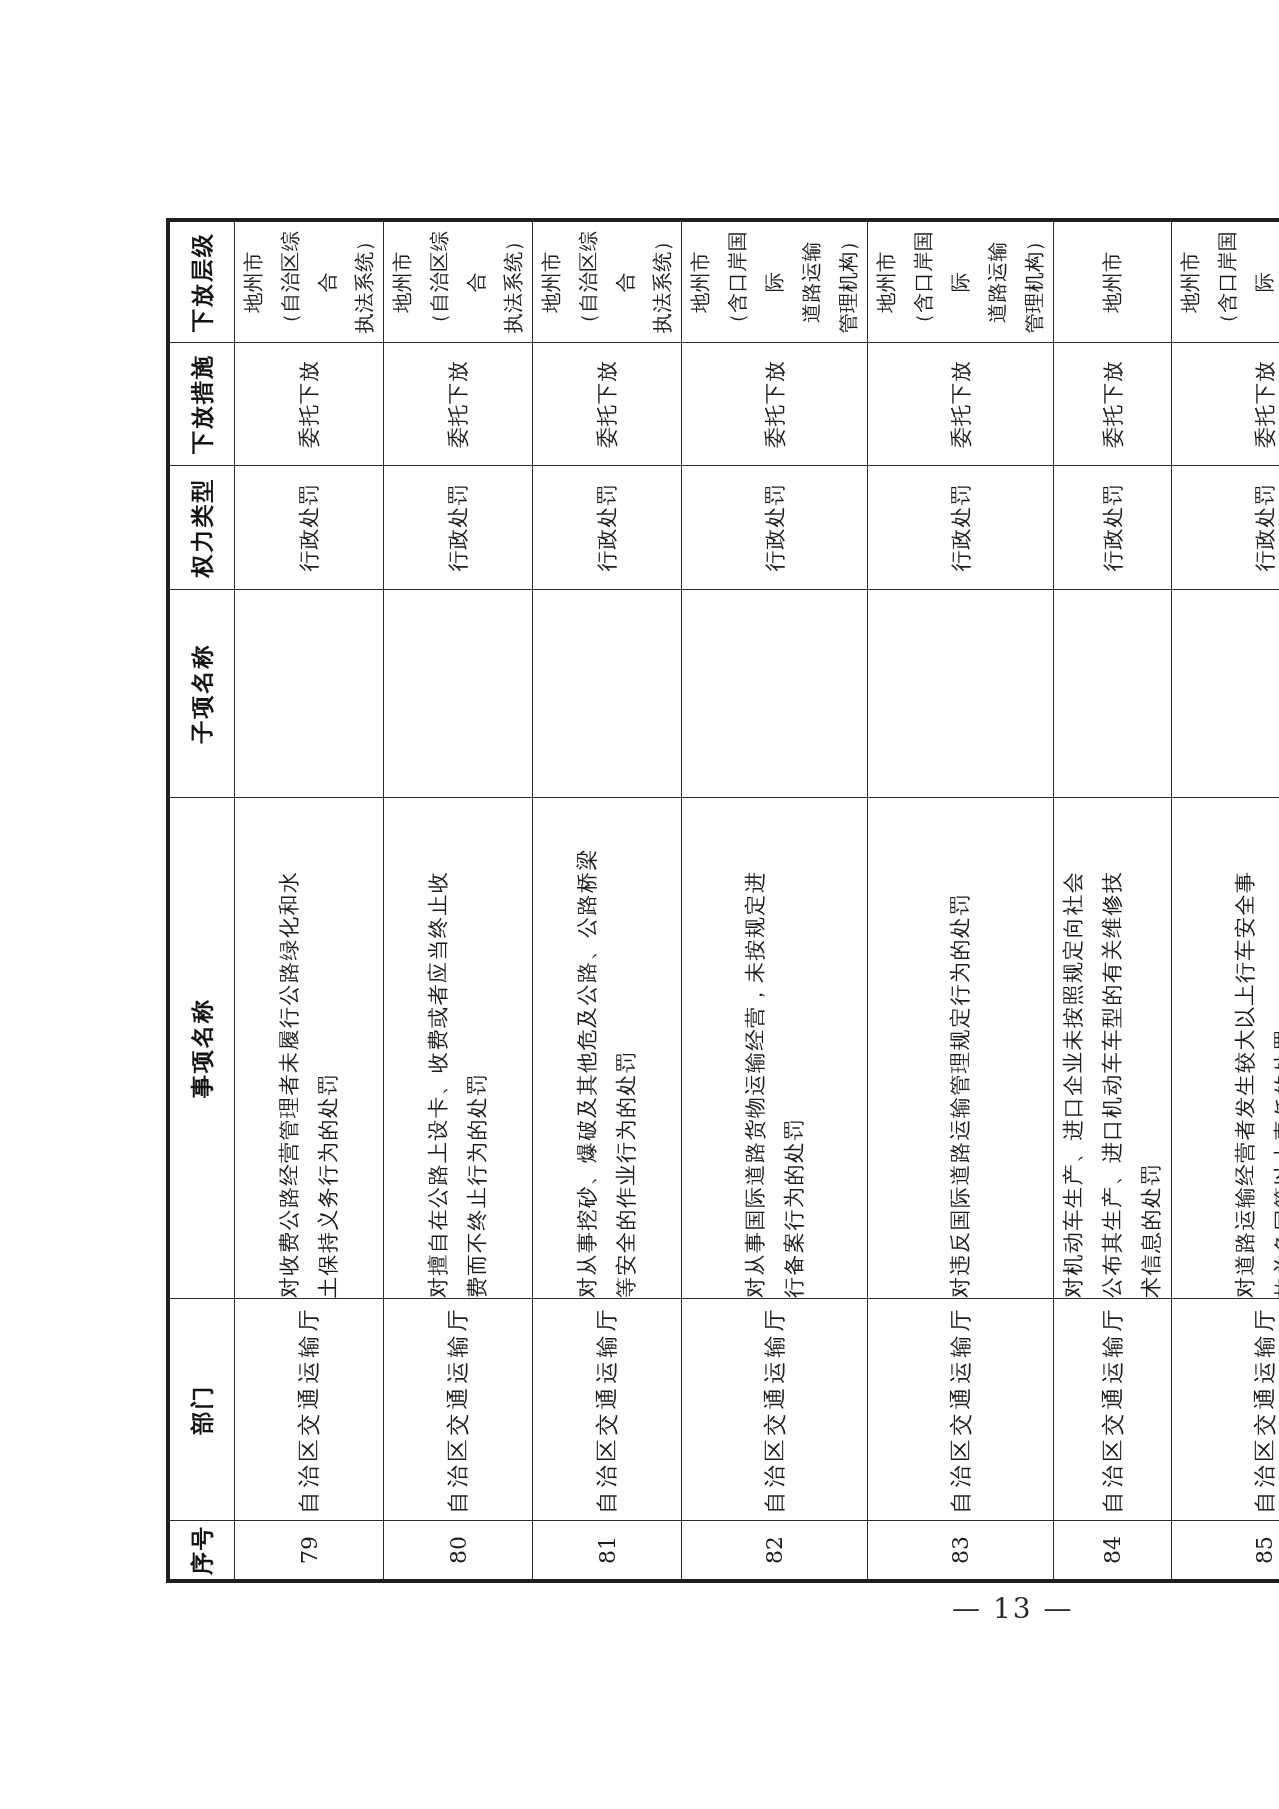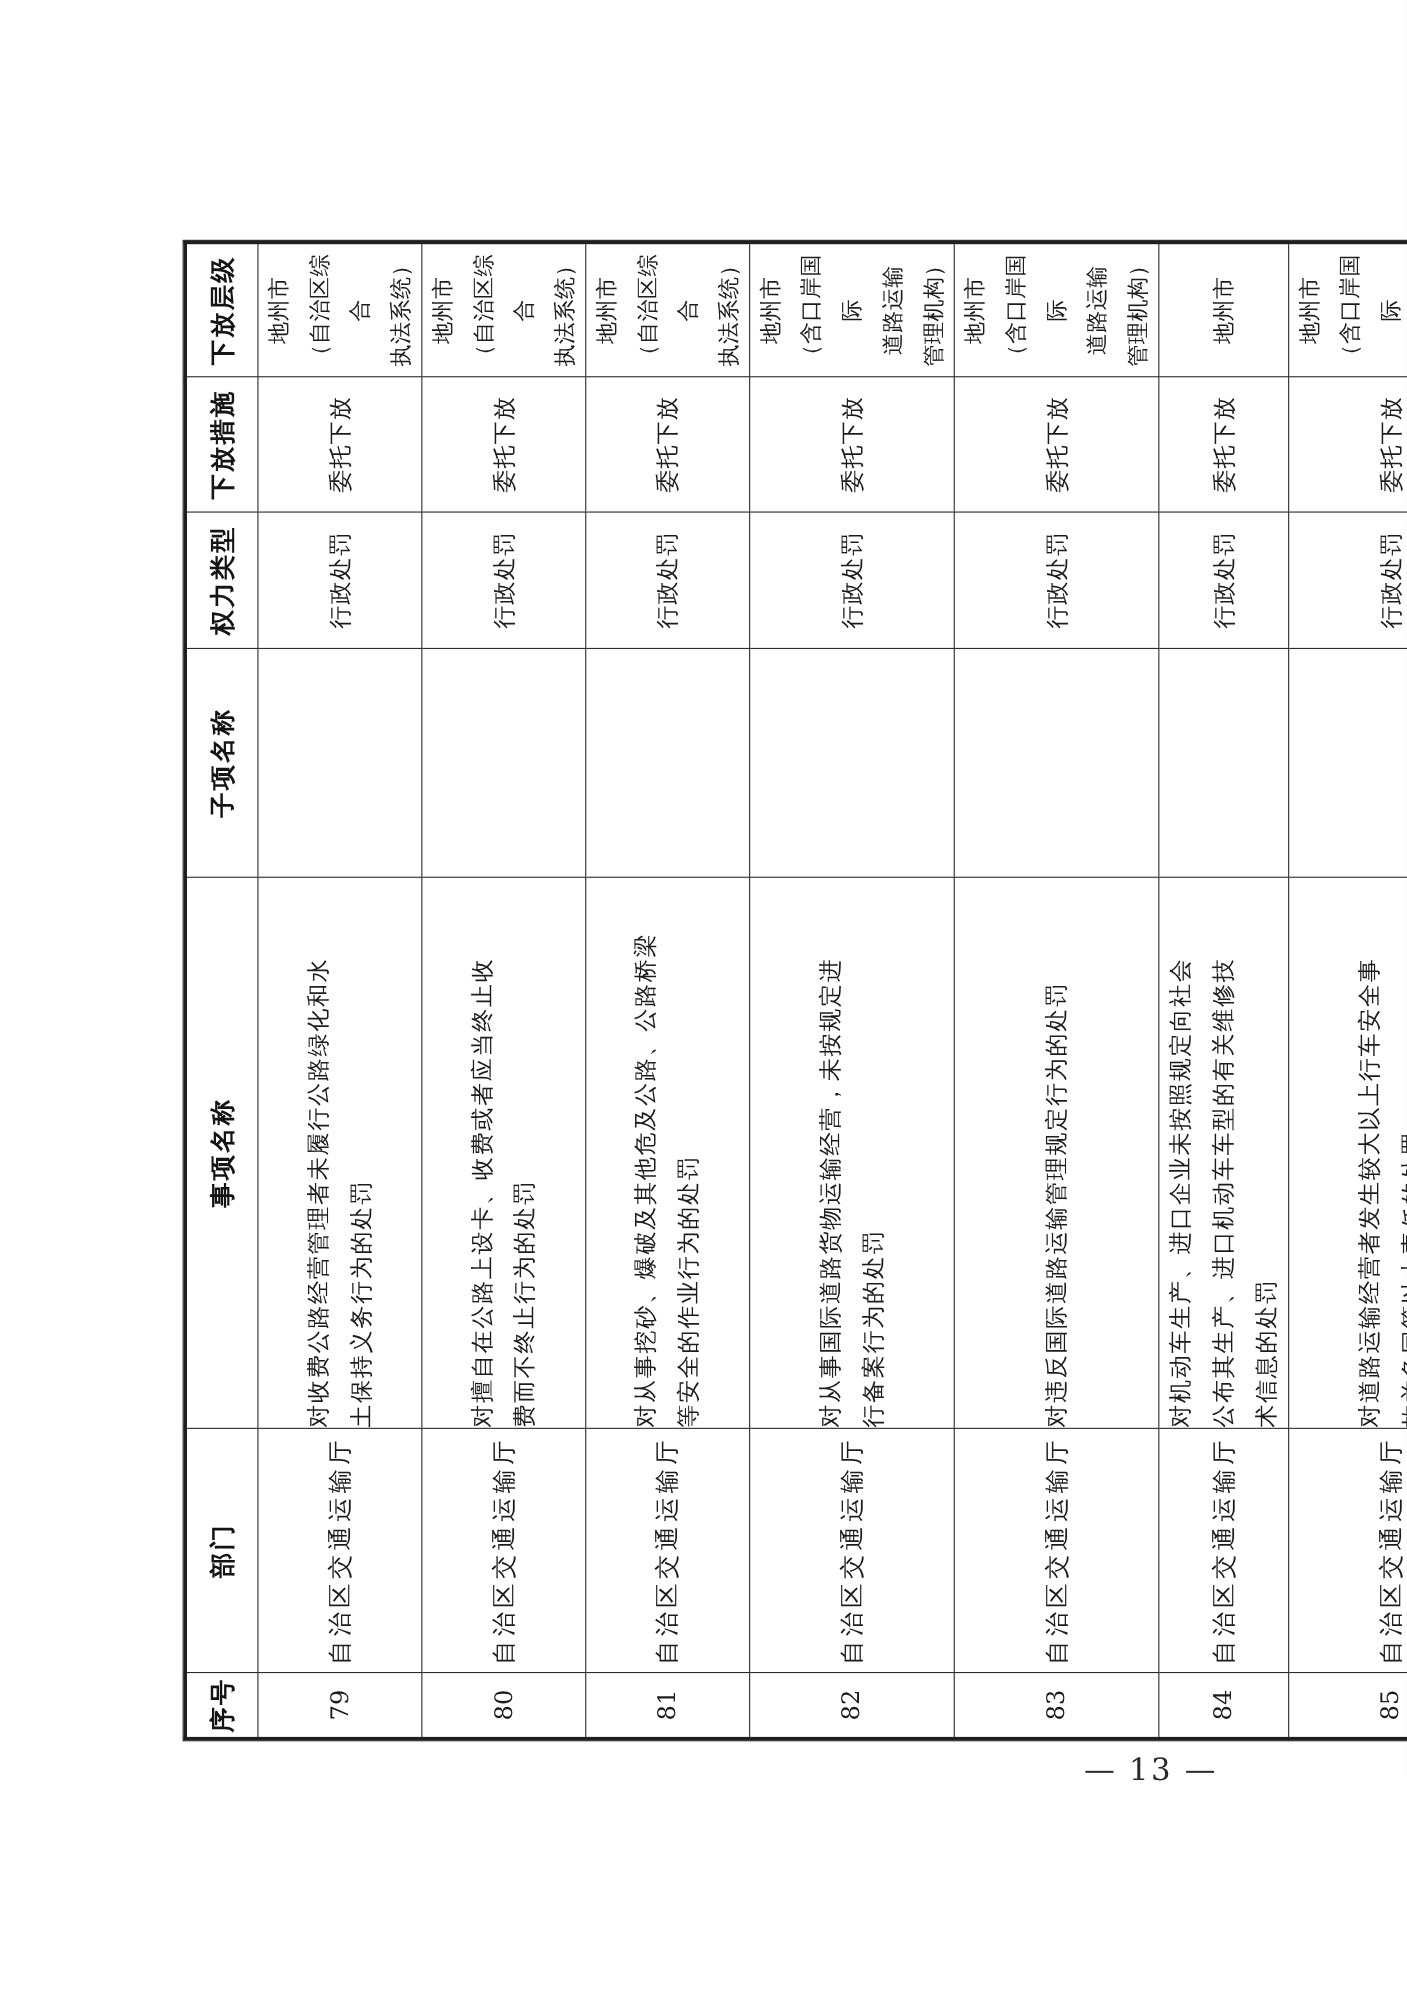--- a/index.html
+++ b/index.html
@@ -78,21 +78,21 @@
     text-align:center;
     font-size:20px;
     line-height:37px;
     white-space:pre-line;
     letter-spacing:0.5px;
   }
   .page-number{
     position:absolute;
     left:952px;top:1592px;
     width:155px;
-    text-align:right;
+    text-align:left;
     font-size:28px;
     letter-spacing:2px;
     color:#2a2a2a;
     font-family:"DejaVu Serif","Liberation Serif",serif;
   }
 </style>
 </head>
 <body>
 
 <div class="page">

